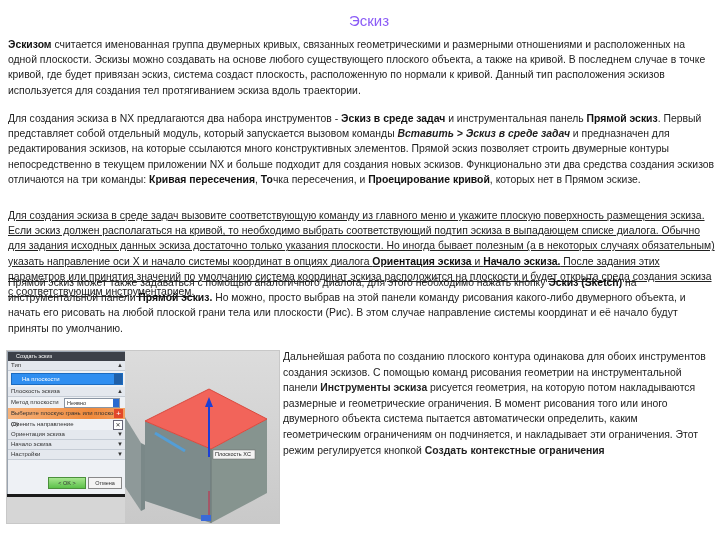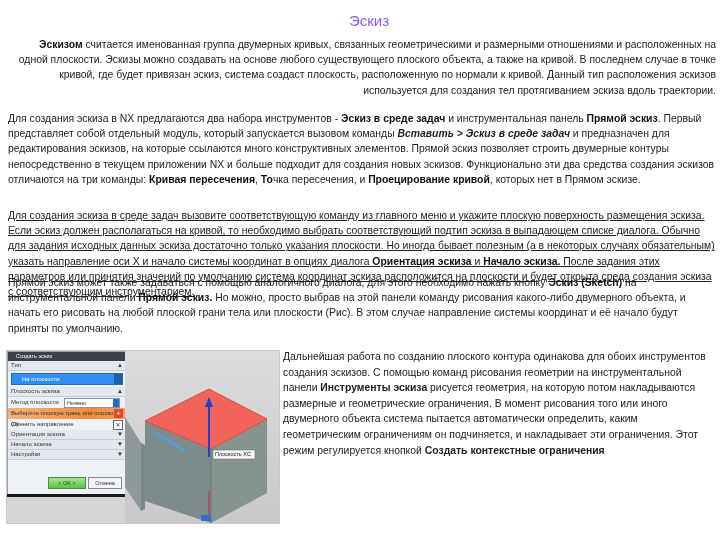--- a/index.html
+++ b/index.html
@@ -10,21 +10,21 @@
   .title {
     position: absolute; top: 12px; left: 0; width: 720px; text-align: center;
     font-size: 15px; color: #8b5cf6; padding-left: 9px;
   }
   .para {
     position: absolute; left: 8px; width: 708px;
     font-size: 10.4px; line-height: 15.2px; color: #222;
   }
   .para b { font-weight: bold; color: #111; }
   .para i { font-style: italic; font-weight: bold; }
-  #p1 { top: 37px; text-align: right; }
+  #p1 { top: 37px; }
   #p2 { top: 111px; }
   #p3 { top: 208px; text-decoration: underline; }
   #p4 { top: 275px; }
   #p5 {
     position: absolute; left: 283px; top: 349px; width: 434px;
     font-size: 10.4px; line-height: 15.6px; color: #222;
   }
   #p5 b { font-weight: bold; }
 
   

